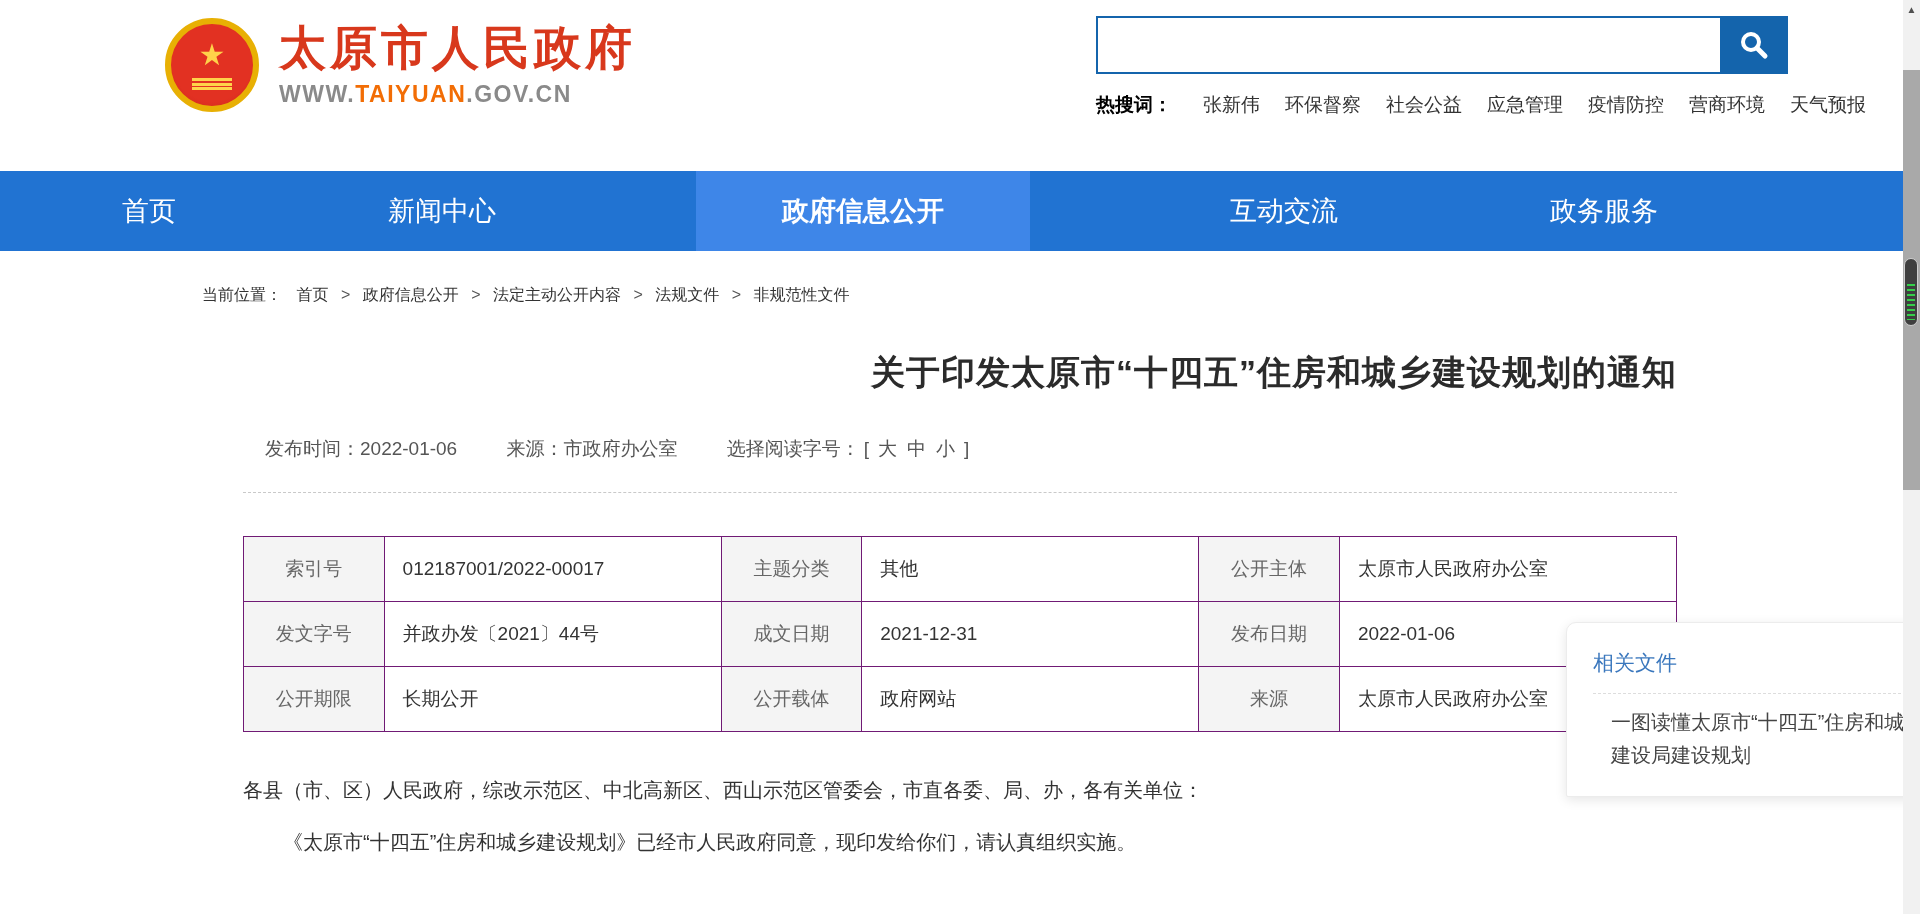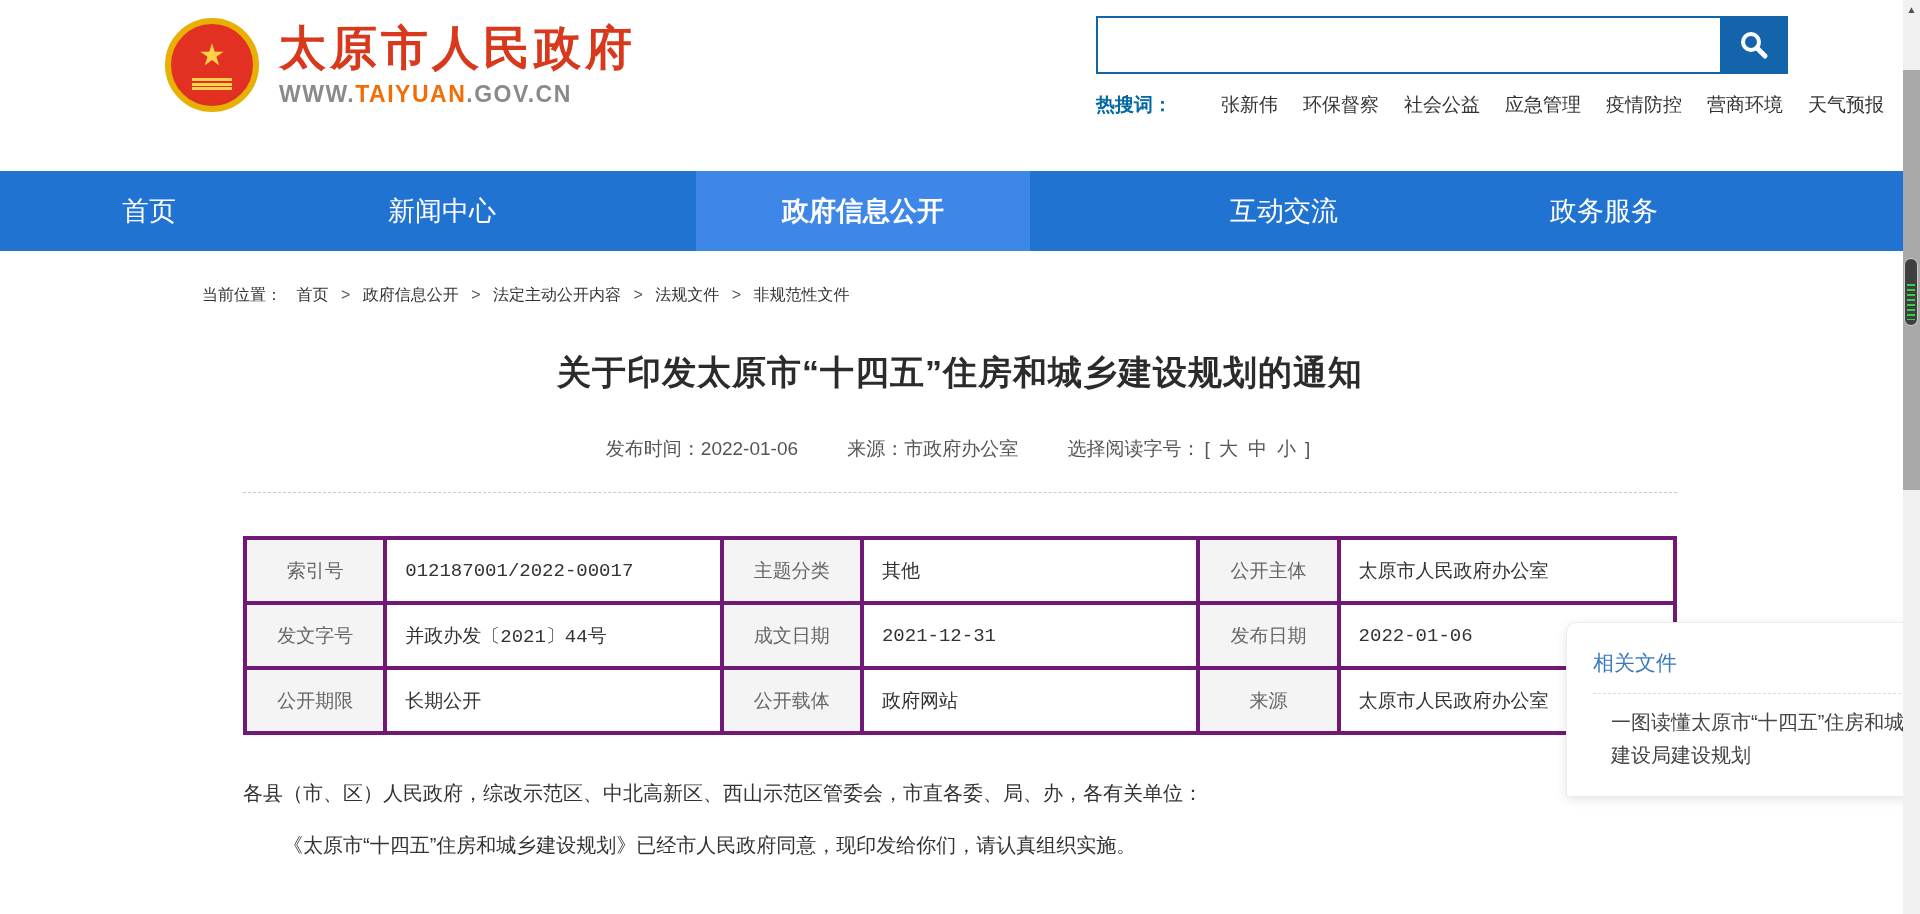--- a/index.html
+++ b/index.html
@@ -25,42 +25,42 @@
   .emblem .gate { width:40px; height:12px; margin-top:8px;
     background:linear-gradient(#ffd24a 0 3px, transparent 3px 5px, #ffd24a 5px 8px, transparent 8px 9px, #ffd24a 9px 12px); }
   .site-text .cn { font-size:47px; font-weight:bold; color:#d8381c; letter-spacing:4px; line-height:1.1; }
   .site-text .en { font-size:23px; font-weight:bold; color:#8a8a8a; letter-spacing:1.5px; margin-top:7px; }
   .site-text .en .hl { color:#f26d05; }
   .search-area { width:692px; margin-right:22px; padding-top:4px; }
   .search-row { display:flex; height:58px; }
   .search-input { flex:1; border:2px solid #1464ac; border-right:none; outline:none; font-size:20px; padding:0 14px; }
   .search-btn { width:68px; background:#1464ac; border:none; display:flex; align-items:center; justify-content:center; cursor:pointer; }
   .hot-row { margin-top:18px; font-size:19px; color:#333; display:flex; align-items:center; gap:25px; white-space:nowrap; }
-  .hot-label { font-weight:bold; color:#0369a1; margin-right:24px;text-align:right; }
+  .hot-label { font-weight:bold; color:#000000; margin-right:6px;text-align:right; }
   .hot-word { color:#333; cursor:pointer; }
   
   .nav { height:80px; background:#2173d2; }
   .nav-inner { width:1560px; margin-left:110px; height:100%; display:flex; align-items:stretch; justify-content:space-between; }
   .nav-item { display:flex; align-items:center; font-size:27px; color:#fff; padding:0 12px; cursor:pointer; }
   .nav-item.active { background:#3e86e8; padding:0 86px; font-weight:bold; }
   
   .breadcrumb { width:1700px; margin:0 auto; padding:34px 0 0 92px; font-size:16px; color:#333; }
   .breadcrumb .crumb { cursor:pointer; }
   .breadcrumb .sep { margin:0 8px; color:#555; }
   .breadcrumb .loc-label { margin-right:10px; }
   
   .content { width:1434px; margin:0 auto; }
-  .article-title { text-align:center; font-size:34px; color:#2b2b2b; margin:44px 0 0; font-weight:bold; letter-spacing:1px; }
-  .pubinfo { text-align:center; margin-top:40px; font-size:19px; color:#555; }
+  .article-title { text-align:right; font-size:34px; color:#2b2b2b; margin:44px 0 0; font-weight:bold; letter-spacing:1px; }
+  .pubinfo { text-align:left; margin-top:40px; font-size:19px; color:#555; }
   .pubinfo .grp { margin:0 22px; }
   .pubinfo .fs { margin:0 5px; cursor:pointer; }
   .pubinfo .bracket { margin:0 4px; }
   .dotted { border:none; border-top:1px dashed #c9c9c9; margin:30px 0 0; }
   table.meta { width:100%; border-collapse:collapse; margin-top:43px; table-layout:fixed; font-size:19px; }
-  table.meta td { border:4px solid #701a75; height:65px; overflow:hidden; white-space:nowrap;font-family:Liberation Mono, monospace; }
+  table.meta td { border:1px solid #701a75; height:65px; overflow:hidden; white-space:nowrap; }
   td.lbl { width:9.8%; background:#f4f4f4; text-align:center; color:#666; }
   td.val { width:23.5%; padding:0 18px; color:#333; }
   .para { font-size:20px; color:#333; margin-top:42px; line-height:1.6; }
   .para.indent { text-indent:2em; margin-top:18px; }
   
   .related {
     position:absolute; left:1566px; top:622px; width:402px; min-height:152px;
     background:#fff; border:1px solid #ececec; border-radius:10px 2px 2px 2px;
     box-shadow:0 3px 12px rgba(0,0,0,0.10); padding:26px 26px 24px; z-index:5;
   }

